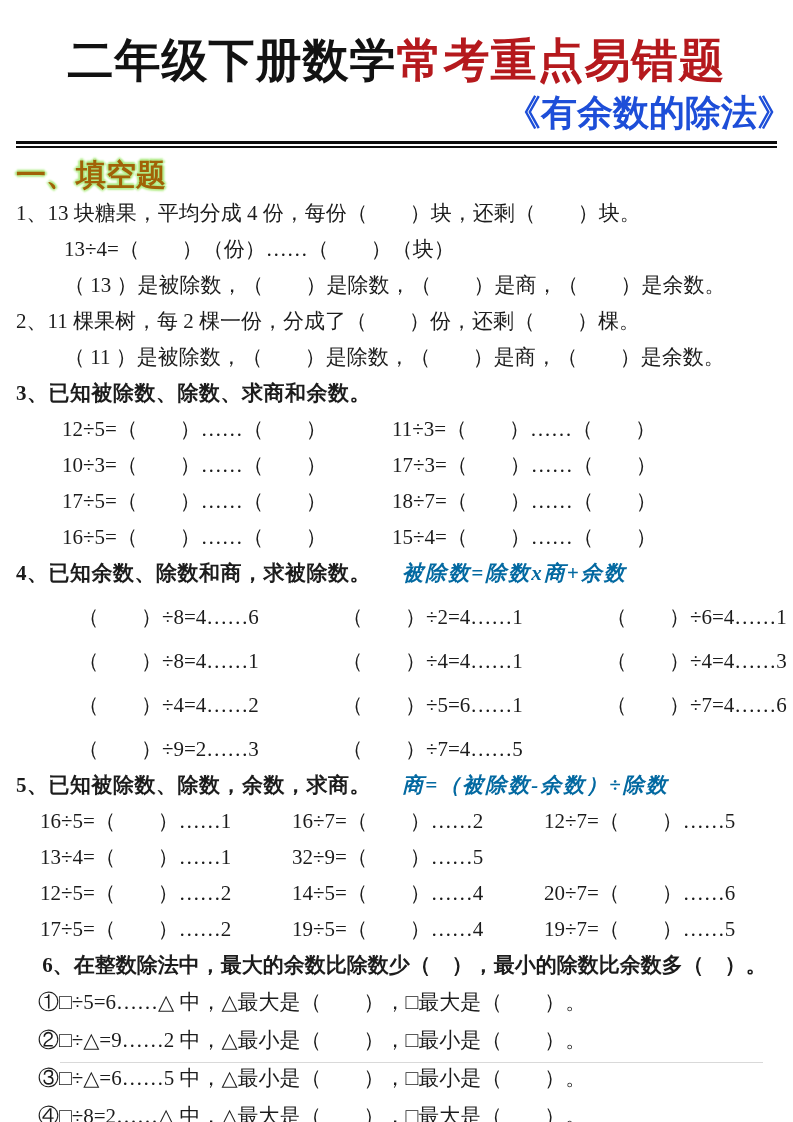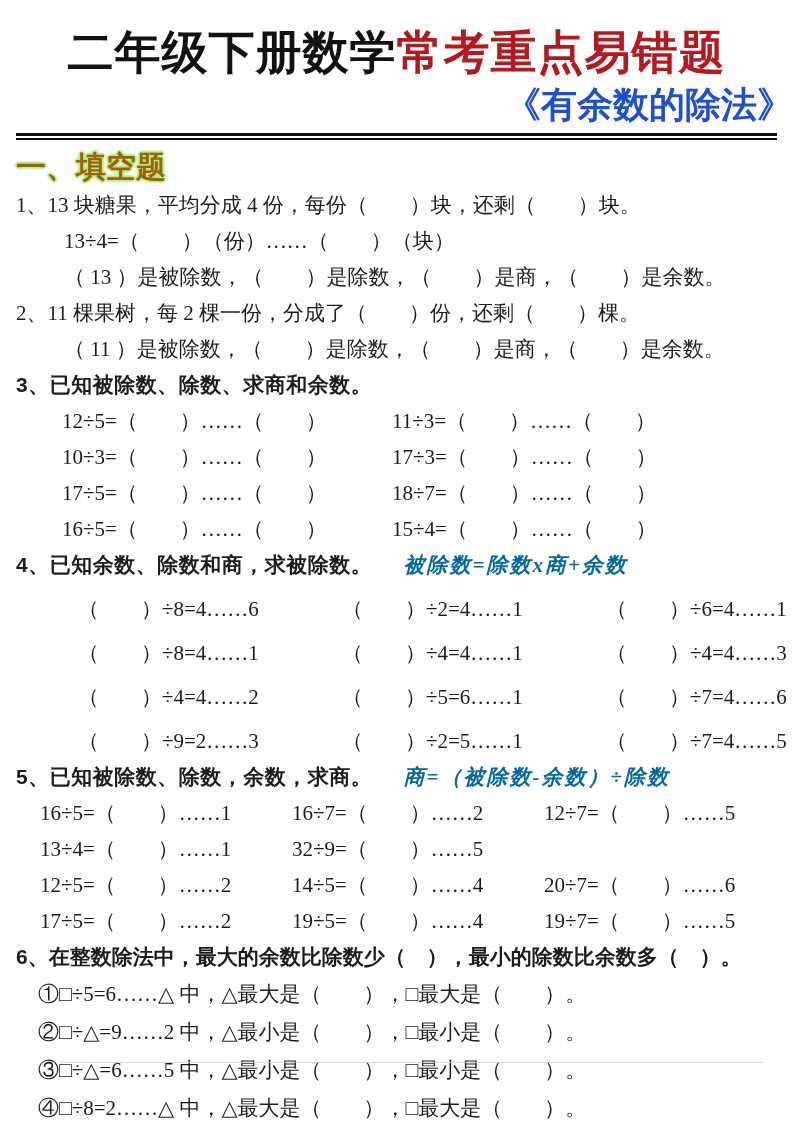--- a/index.html
+++ b/index.html
@@ -4,21 +4,21 @@
 <style>
   * { margin:0; padding:0; box-sizing:border-box; }
   html,body { background:#ffffff; }
   .page {
     position:relative;
     width:793px; height:1122px;
     background:#ffffff;
     font-family:"Liberation Serif","DejaVu Serif",serif;
     color:#1c1c1c;
     overflow:hidden;
-    padding-top:24px;
+    padding-top:32px;
   }
   
   .main-title {
     text-align:center;
     font-size:46px; font-weight:bold;
     line-height:58px; letter-spacing:1px;
     white-space:nowrap;
   }
   .title-black { color:#121212; }
   .title-red   { color:#b5191d; }
@@ -40,35 +40,35 @@
     font-family:"Liberation Sans","DejaVu Sans",sans-serif;
     font-size:30px; font-weight:bold; line-height:40px;
     color:#a16207;
     text-shadow:-2px 0 2px #aeeb84, 2px 0 2px #aeeb84, 0 -2px 2px #aeeb84, 0 2px 2px #bff09a;
     display:inline-block;
   }
   
   .tline { font-size:21px; line-height:36px; margin-left:16px; white-space:nowrap; }
   .indent1 { margin-left:64px; }
   .bold-h {
-    font-family:Liberation Sans, sans-serif;
+    font-family:Liberation Serif, serif;
     font-weight:bold; letter-spacing:0.5px;
   }
   .red-note {
     color:#0369a1; font-weight:bold;
     font-size:21px; letter-spacing:2px;
     margin-left:26px;
     font-style:italic;
   }
   .eq-row { display:flex; font-size:21px; line-height:36px; white-space:nowrap; }
   .q3-row { margin-left:62px; }   .q3-cell { width:330px; }
   .q4-row { margin-left:78px;margin-top:8px; }   .q4-cell { width:264px; }
   .q5-row { margin-left:40px; }   .q5-cell { width:252px; }
   .q6-item { margin-left:38px; font-size:21px; line-height:38px; white-space:nowrap; }
-  .q6-head { letter-spacing:0; }
+  .q6-head { letter-spacing:0;text-align:center; }
   .bottom-faint-line {
     position:absolute; left:60px; right:30px; top:1062px;
     border-top:1px solid #c9c9c9; opacity:0.7;
   }
 </style>
 </head>
 <body>
 
 <div class="page">
 
@@ -127,21 +127,20 @@
       <span class="q4-cell">（　　）÷4=4……1</span>
       <span>（　　）÷4=4……3</span>
     </div>
     <div class="eq-row q4-row">
       <span class="q4-cell">（　　）÷4=4……2</span>
       <span class="q4-cell">（　　）÷5=6……1</span>
       <span>（　　）÷7=4……6</span>
     </div>
     <div class="eq-row q4-row">
       <span class="q4-cell">（　　）÷9=2……3</span>
-      <span class="q4-cell">（　　）÷2=5……1</span>
       <span>（　　）÷7=4……5</span>
     </div>
   </div>
 
   <div>
     <div class="tline">
       <span class="bold-h">5、已知被除数、除数，余数，求商。</span>
       <span class="red-note">商=（被除数-余数）÷除数</span>
     </div>
     <div class="eq-row q5-row">

